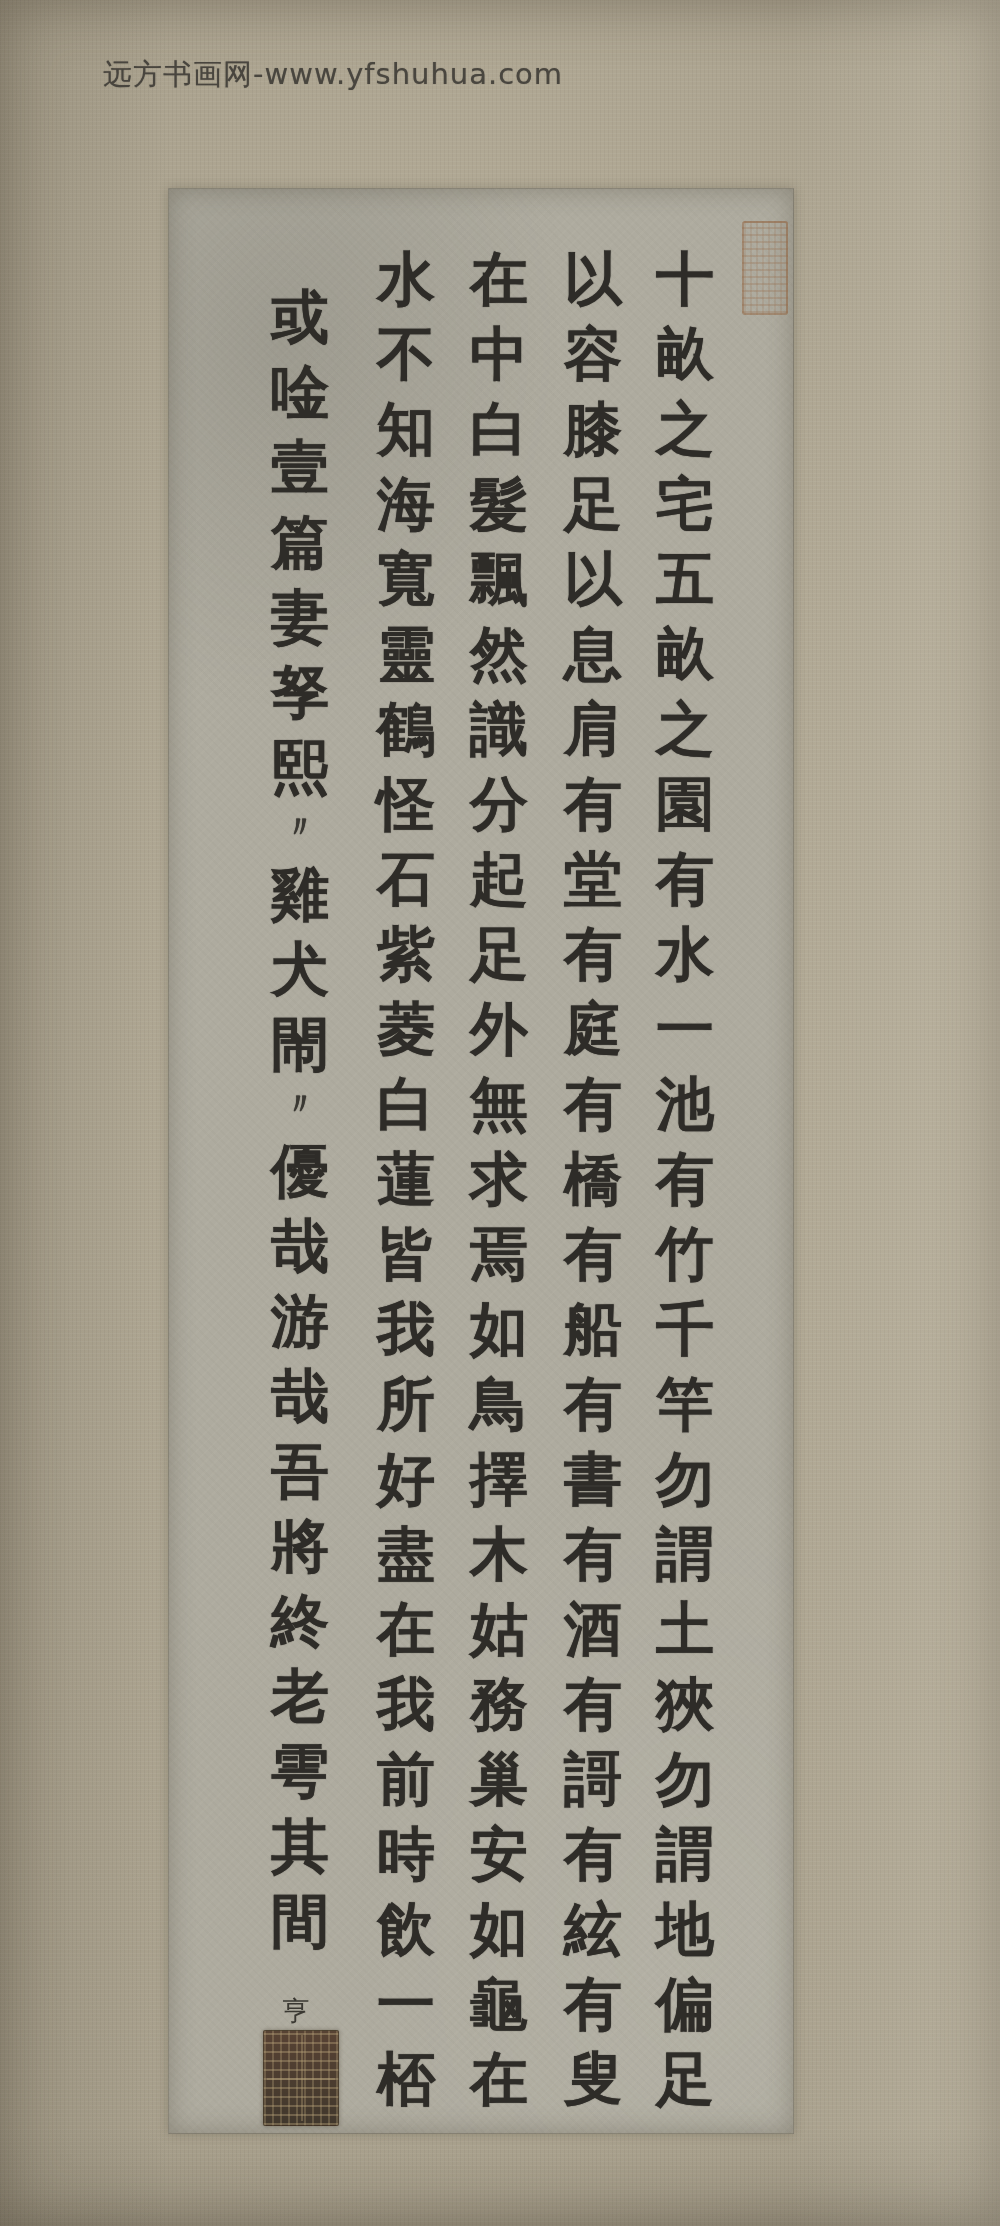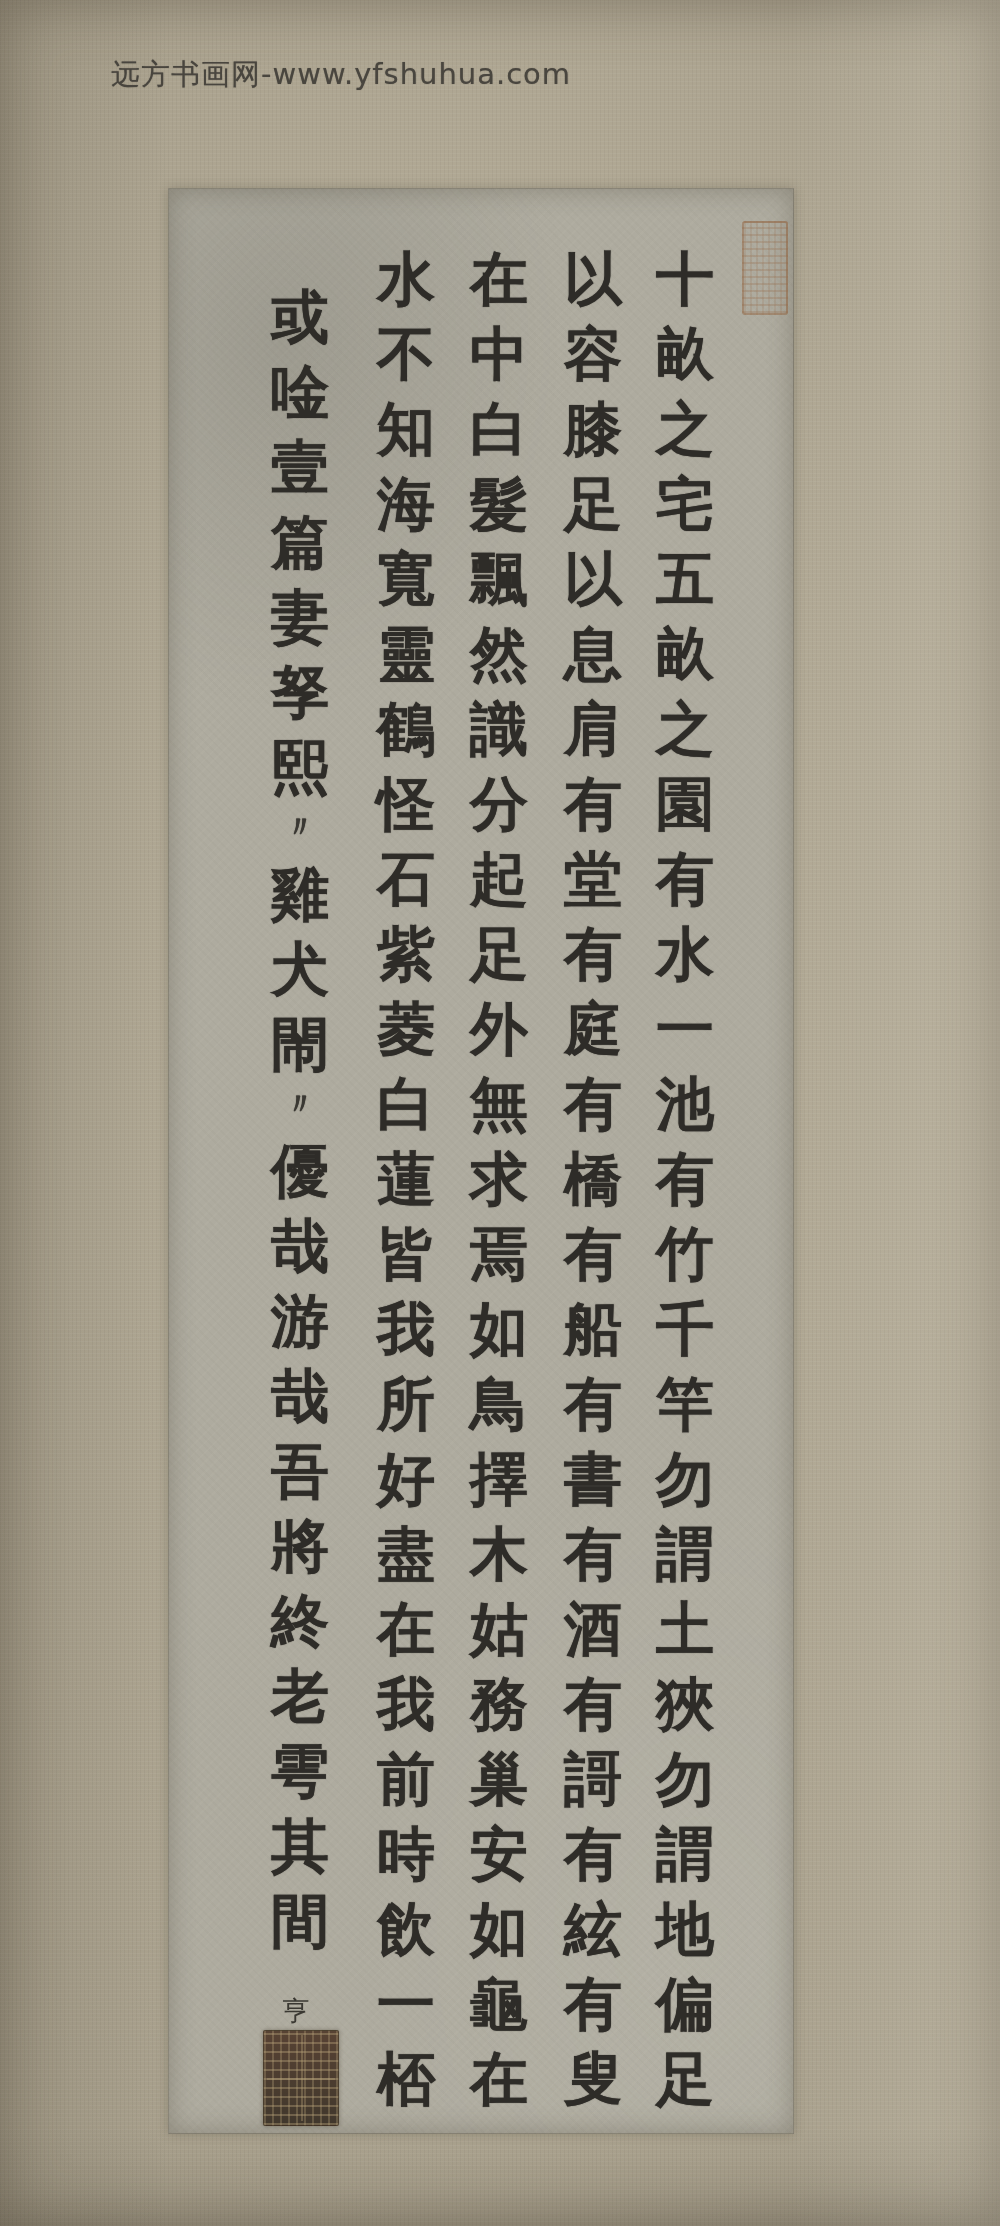--- a/index.html
+++ b/index.html
@@ -18,21 +18,21 @@
   }
   
   .mount-right{position:absolute;top:0;right:0;width:210px;height:100%;
     background:linear-gradient(90deg, rgba(255,255,255,0) 0, rgba(255,250,235,0.10) 60%, rgba(255,250,235,0.16) 100%);}
   .mount-left{position:absolute;top:0;left:0;width:170px;height:100%;
     background:linear-gradient(270deg, rgba(0,0,0,0) 0, rgba(40,34,22,0.08) 80%);}
   .mount-bottom{position:absolute;left:0;bottom:0;width:100%;height:100px;
     background:linear-gradient(180deg, rgba(0,0,0,0) 0, rgba(40,34,22,0.10) 100%);}
 
   .watermark{
-    position:absolute;left:111px;top:55px;width:600px;
+    position:absolute;left:103px;top:55px;width:600px;
     font-size:29px;letter-spacing:1px;color:#413e38;
     text-shadow:0 0 1px rgba(65,62,56,0.6);
     opacity:0.92;white-space:nowrap;
   }
 
   .paper{
     position:absolute;left:168px;top:188px;width:624px;height:1944px;
     background-color:#aeab9f;
     background-image:
       radial-gradient(ellipse 420px 520px at 18% 8%, rgba(66,66,60,0.16), rgba(0,0,0,0) 70%),

